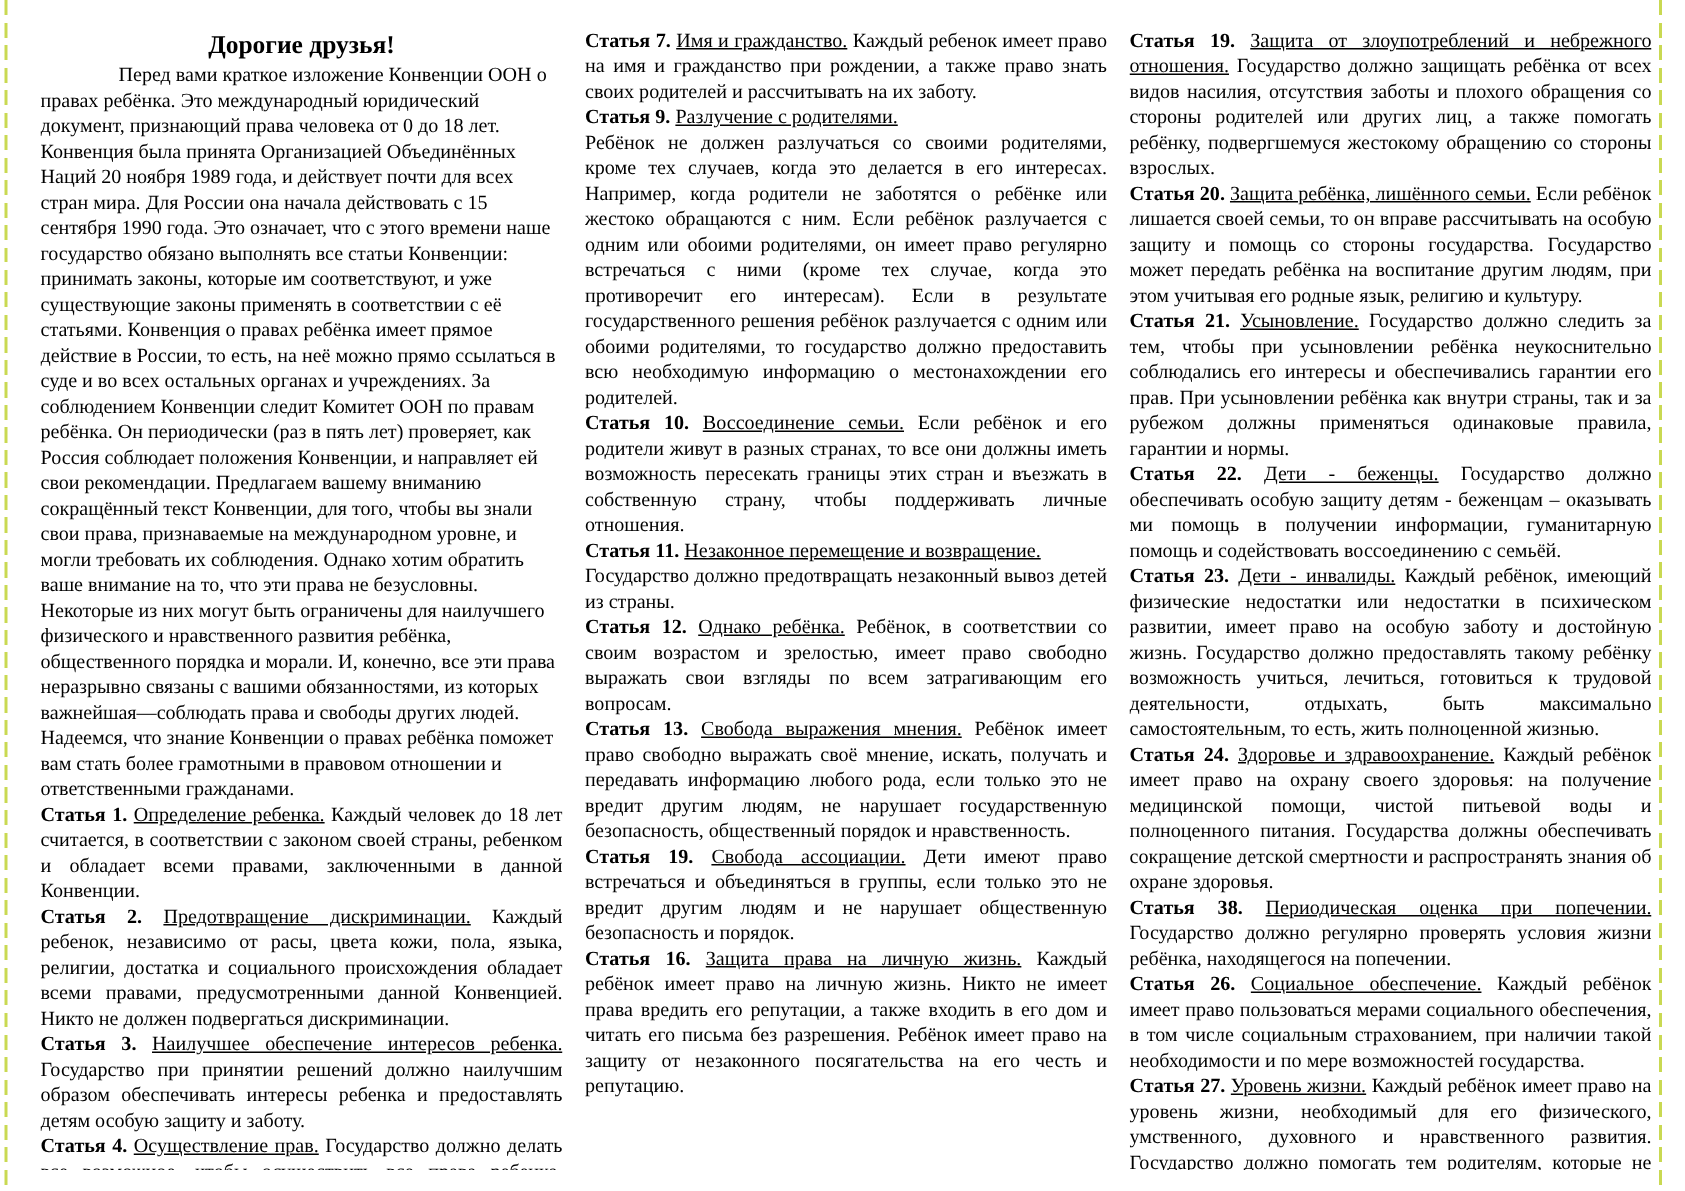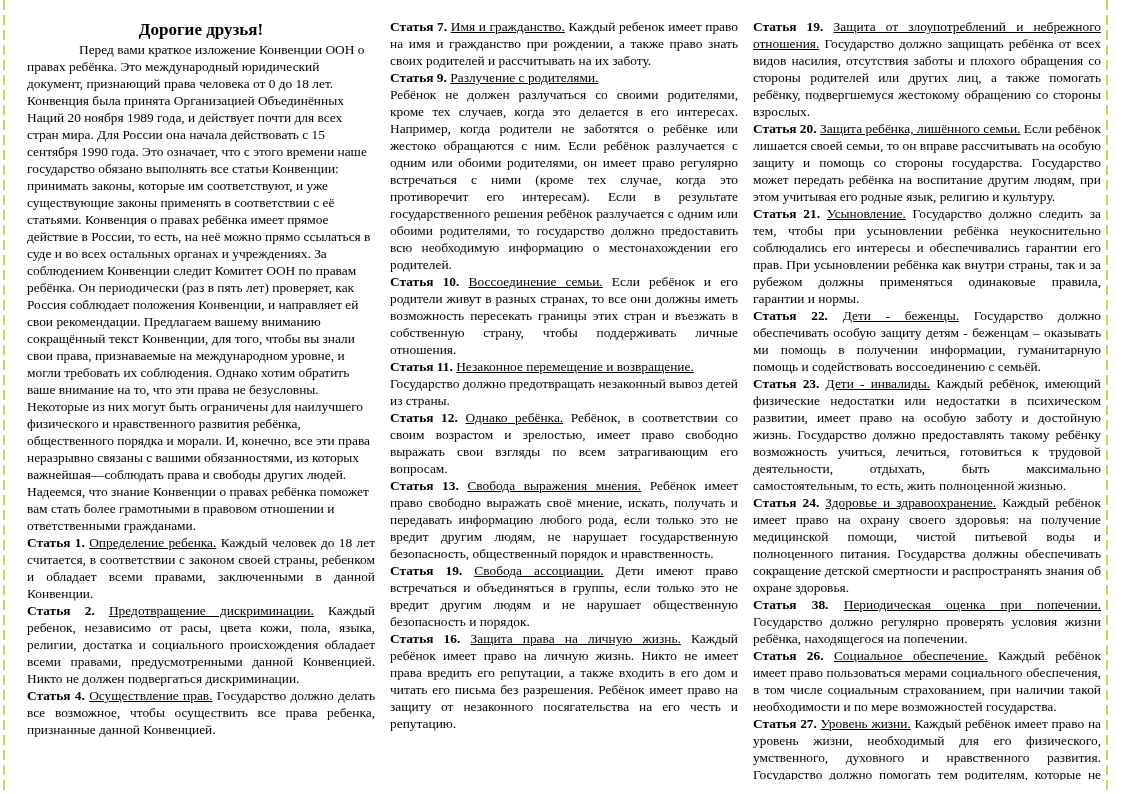--- a/index.html
+++ b/index.html
@@ -78,20 +78,21 @@
 
 <div class="page">
   <div class="fold-line left"></div>
   <div class="fold-line right"></div>
   <div class="columns">
     <div class="column">
         <div class="doc-title">Дорогие друзья!</div>
         <p class="intro">Перед вами краткое изложение Конвенции ООН о правах ребёнка. Это международный юридический документ, признающий права человека от 0 до 18 лет. Конвенция была принята Организацией Объединённых Наций 20 ноября 1989 года, и действует почти для всех стран мира. Для России она начала действовать с 15 сентября 1990 года. Это означает, что с этого времени наше государство обязано выполнять все статьи Конвенции: принимать законы, которые им соответствуют, и уже существующие законы применять в соответствии с её статьями. Конвенция о правах ребёнка имеет прямое действие в России, то есть, на неё можно прямо ссылаться в суде и во всех остальных органах и учреждениях. За соблюдением Конвенции следит Комитет ООН по правам ребёнка. Он периодически (раз в пять лет) проверяет, как Россия соблюдает положения Конвенции, и направляет ей свои рекомендации. Предлагаем вашему вниманию сокращённый текст Конвенции, для того, чтобы вы знали свои права, признаваемые на международном уровне, и могли требовать их соблюдения. Однако хотим обратить ваше внимание на то, что эти права не безусловны. Некоторые из них могут быть ограничены для наилучшего физического и нравственного развития ребёнка, общественного порядка и морали. И, конечно, все эти права неразрывно связаны с вашими обязанностями, из которых важнейшая—соблюдать права и свободы других людей. Надеемся, что знание Конвенции о правах ребёнка поможет вам стать более грамотными в правовом отношении и ответственными гражданами.</p>
         <p class="article"><span class="article-label">Статья 1.</span> <span class="article-title">Определение ребенка.</span> <span class="article-body">Каждый человек до 18 лет считается, в соответствии с законом своей страны, ребенком и обладает всеми правами, заключенными в данной Конвенции.</span></p>
         <p class="article"><span class="article-label">Статья 2.</span> <span class="article-title">Предотвращение дискриминации.</span> <span class="article-body">Каждый ребенок, независимо от расы, цвета кожи, пола, языка, религии, достатка и социального происхождения обладает всеми правами, предусмотренными данной Конвенцией. Никто не должен подвергаться дискриминации.</span></p>
+        <p class="article"><span class="article-label">Статья 3.</span> <span class="article-title">Наилучшее обеспечение интересов ребенка.</span> <span class="article-body">Государство при принятии решений должно наилучшим образом обеспечивать интересы ребенка и предоставлять детям особую защиту и заботу.</span></p>
         <p class="article"><span class="article-label">Статья 4.</span> <span class="article-title">Осуществление прав.</span> <span class="article-body">Государство должно делать все возможное, чтобы осуществить все права ребенка, признанные данной Конвенцией.</span></p>
       </div>
     <div class="column">
         <p class="article"><span class="article-label">Статья 7.</span> <span class="article-title">Имя и гражданство.</span> <span class="article-body">Каждый ребенок имеет право на имя и гражданство при рождении, а также право знать своих родителей и рассчитывать на их заботу.</span></p>
         <p class="article"><span class="article-label">Статья 9.</span> <span class="article-title">Разлучение с родителями.</span> <br><span class="article-body">Ребёнок не должен разлучаться со своими родителями, кроме тех случаев, когда это делается в его интересах. Например, когда родители не заботятся о ребёнке или жестоко обращаются с ним. Если ребёнок разлучается с одним или обоими родителями, он имеет право регулярно встречаться с ними (кроме тех случае, когда это противоречит его интересам). Если в результате государственного решения ребёнок разлучается с одним или обоими родителями, то государство должно предоставить всю необходимую информацию о местонахождении его родителей.</span></p>
         <p class="article"><span class="article-label">Статья 10.</span> <span class="article-title">Воссоединение семьи.</span> <span class="article-body">Если ребёнок и его родители живут в разных странах, то все они должны иметь возможность пересекать границы этих стран и въезжать в собственную страну, чтобы поддерживать личные отношения.</span></p>
         <p class="article"><span class="article-label">Статья 11.</span> <span class="article-title">Незаконное перемещение и возвращение.</span> <br><span class="article-body">Государство должно предотвращать незаконный вывоз детей из страны.</span></p>
         <p class="article"><span class="article-label">Статья 12.</span> <span class="article-title">Однако ребёнка.</span> <span class="article-body">Ребёнок, в соответствии со своим возрастом и зрелостью, имеет право свободно выражать свои взгляды по всем затрагивающим его вопросам.</span></p>
         <p class="article"><span class="article-label">Статья 13.</span> <span class="article-title">Свобода выражения мнения.</span> <span class="article-body">Ребёнок имеет право свободно выражать своё мнение, искать, получать и передавать информацию любого рода, если только это не вредит другим людям, не нарушает государственную безопасность, общественный порядок и нравственность.</span></p>
         <p class="article"><span class="article-label">Статья 19.</span> <span class="article-title">Свобода ассоциации.</span> <span class="article-body">Дети имеют право встречаться и объединяться в группы, если только это не вредит другим людям и не нарушает общественную безопасность и порядок.</span></p>

